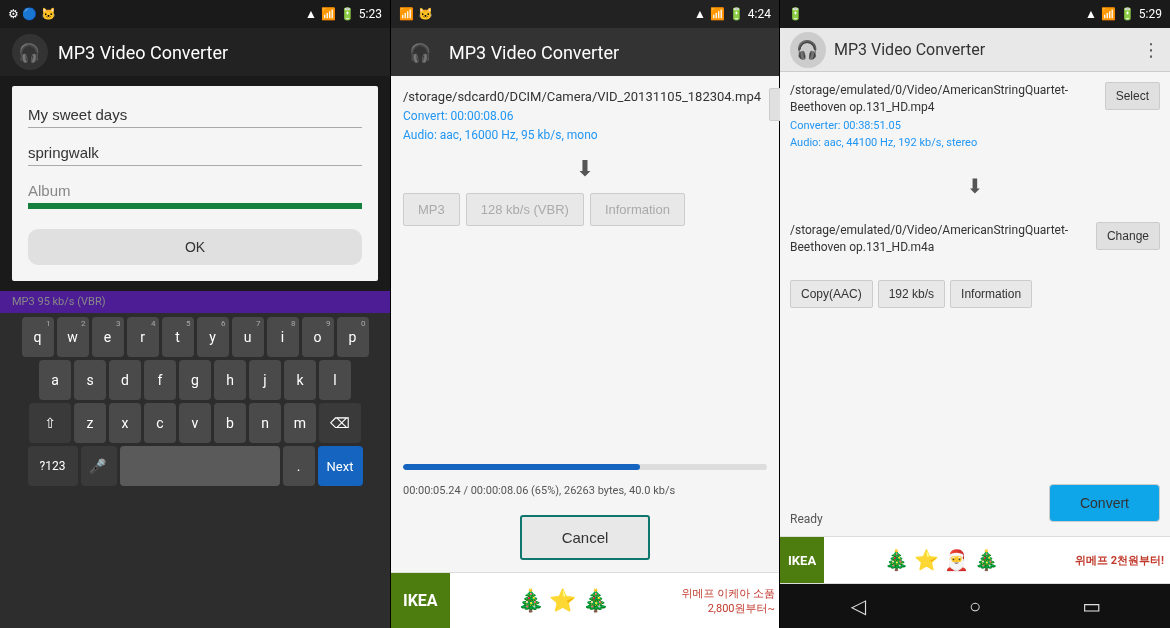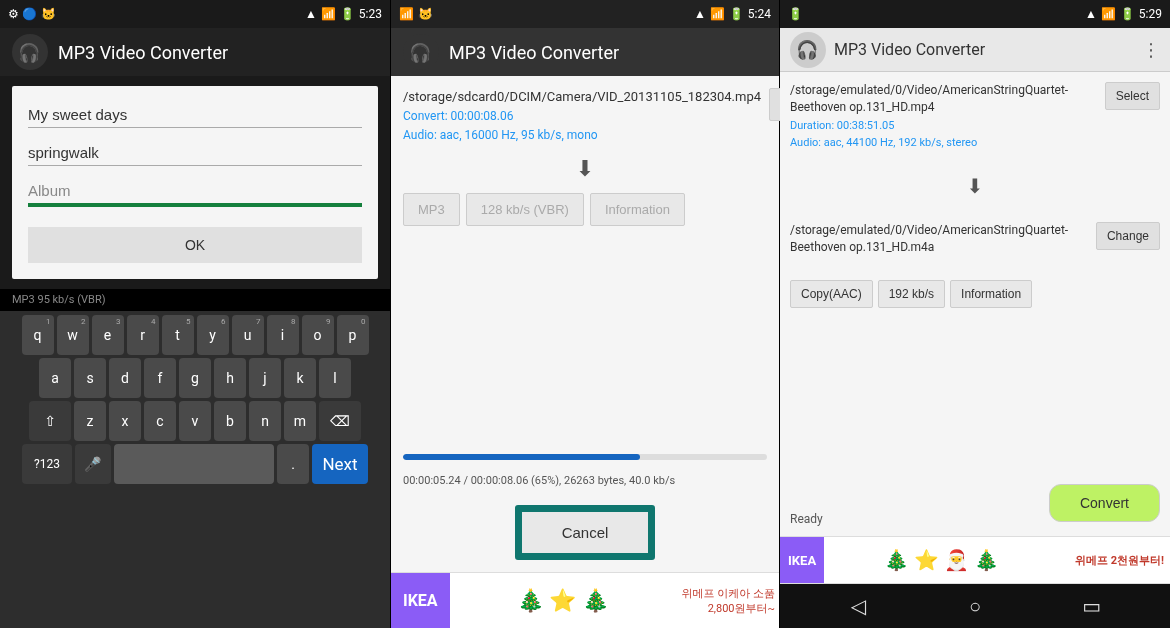--- a/index.html
+++ b/index.html
@@ -77,40 +77,40 @@
       width: 100%;
       background: transparent;
       border: none;
       border-bottom: 1px solid #aaa;
       font-size: 15px;
       color: #333;
       padding: 4px 0;
       outline: none;
     }
     .dialog-input.active-input {
-      border-bottom: 4px solid #15803d;
+      border-bottom: 6px solid #15803d;
       color: #333;
     }
     .dialog-input::placeholder { color: #888; }
     .dialog-ok-btn {
       width: 100%;
       padding: 10px;
       background: #e0e0e0;
       border: none;
-      border-radius: 0;
+      border-radius: 10px;
       font-size: 14px;
       color: #333;
       cursor: pointer;
       text-align: center;
       margin-top: 8px;
     }
 
     
     .bottom-partial {
-      background: #000000;
+      background: #4c1d95;
       height: 22px;
       padding: 4px 12px;
       font-size: 11px;
       color: #888;
     }
 
     
     .keyboard {
       background: #2d2d2d;
       flex: 1;
@@ -152,22 +152,22 @@
       color: #888;
       font-size: 12px;
     }
     .key-shift { width: 42px; background: #3a3a3a; }
     .key-delete { width: 42px; background: #3a3a3a; }
     .key-123 { width: 50px; background: #3a3a3a; font-size: 12px; }
     .key-mic { width: 36px; background: #3a3a3a; }
     .key-next {
       background: #1565c0;
       color: #fff;
-      width: 56px;
-      font-size: 17px;
+      width: 45px;
+      font-size: 13px;
     }
 
     
     .panel2 {
       width: 390px;
       background: #f5f5f5;
       flex-shrink: 0;
       border-left: 1px solid #000;
       border-right: 1px solid #000;
     }
@@ -244,41 +244,41 @@
       height: 100%;
       background: #1565c0;
       border-radius: 3px;
     }
     .progress-text {
       font-size: 11px;
       color: #555;
     }
     .cancel-btn {
       background: #e8e8e8;
-      border: 7px solid #0f766e;
+      border: 2px solid #0f766e;
       border-radius: 3px;
       padding: 12px 40px;
       font-size: 15px;
       color: #333;
       cursor: pointer;
       align-self: center;
       margin-top: 8px;
     }
 
     
     .ad-banner {
       height: 56px;
       background: #fff;
       border-top: 1px solid #ddd;
       display: flex;
       align-items: center;
       overflow: hidden;
     }
     .ad-ikea {
-      background: #8b5cf6;
+      background: #4d7c0f;
       color: #fff;
       font-size: 16px;
       font-weight: bold;
       padding: 8px 12px;
       height: 100%;
       display: flex;
       align-items: center;
     }
     .ad-decoration {
       flex: 1;
@@ -386,23 +386,23 @@
     }
     .format-btn3.info { color: #333; }
 
     .status-ready {
       font-size: 12px;
       color: #555;
       margin-top: auto;
       padding-top: 8px;
     }
     .convert-btn {
-      background: #bef264;
+      background: #0ea5e9;
       border: 1px solid #ccc;
-      border-radius: 12px;
+      border-radius: 4px;
       padding: 10px 30px;
       font-size: 14px;
       color: #333;
       cursor: pointer;
       align-self: flex-end;
       margin-bottom: 4px;
     }
 
     
     .nav-bar {
@@ -528,21 +528,21 @@
 
   <div class="status-bar">
     <div class="status-left">
       <span>📶</span>
       <span>🐱</span>
     </div>
     <div class="status-right">
       <span>▲</span>
       <span>📶</span>
       <span>🔋</span>
-      <span>5:24</span>
+      <span>4:24</span>
     </div>
   </div>
 
   <div class="app-header">
     <div class="app-icon">
       <span>🎧</span>
     </div>
     <span class="app-title">MP3 Video Converter</span>
   </div>
 
@@ -604,21 +604,21 @@
     </div>
     <span class="panel3-title">MP3 Video Converter</span>
     <span class="more-icon">⋮</span>
   </div>
 
   <div class="panel3-body">
 
     <div class="file-row3">
       <div class="file-path3">
         <div>/storage/emulated/0/Video/AmericanStringQuartet-Beethoven op.131_HD.mp4</div>
-        <div class="file-meta3">Duration: 00:38:51.05</div>
+        <div class="file-meta3">Converter: 00:38:51.05</div>
         <div class="file-meta3">Audio: aac, 44100 Hz, 192 kb/s, stereo</div>
       </div>
       <button class="select-btn3">Select</button>
     </div>
 
     <div class="arrow-down3">⬇</div>
 
     <div class="file-row3">
       <div class="file-path3">
         <div>/storage/emulated/0/Video/AmericanStringQuartet-Beethoven op.131_HD.m4a</div>

